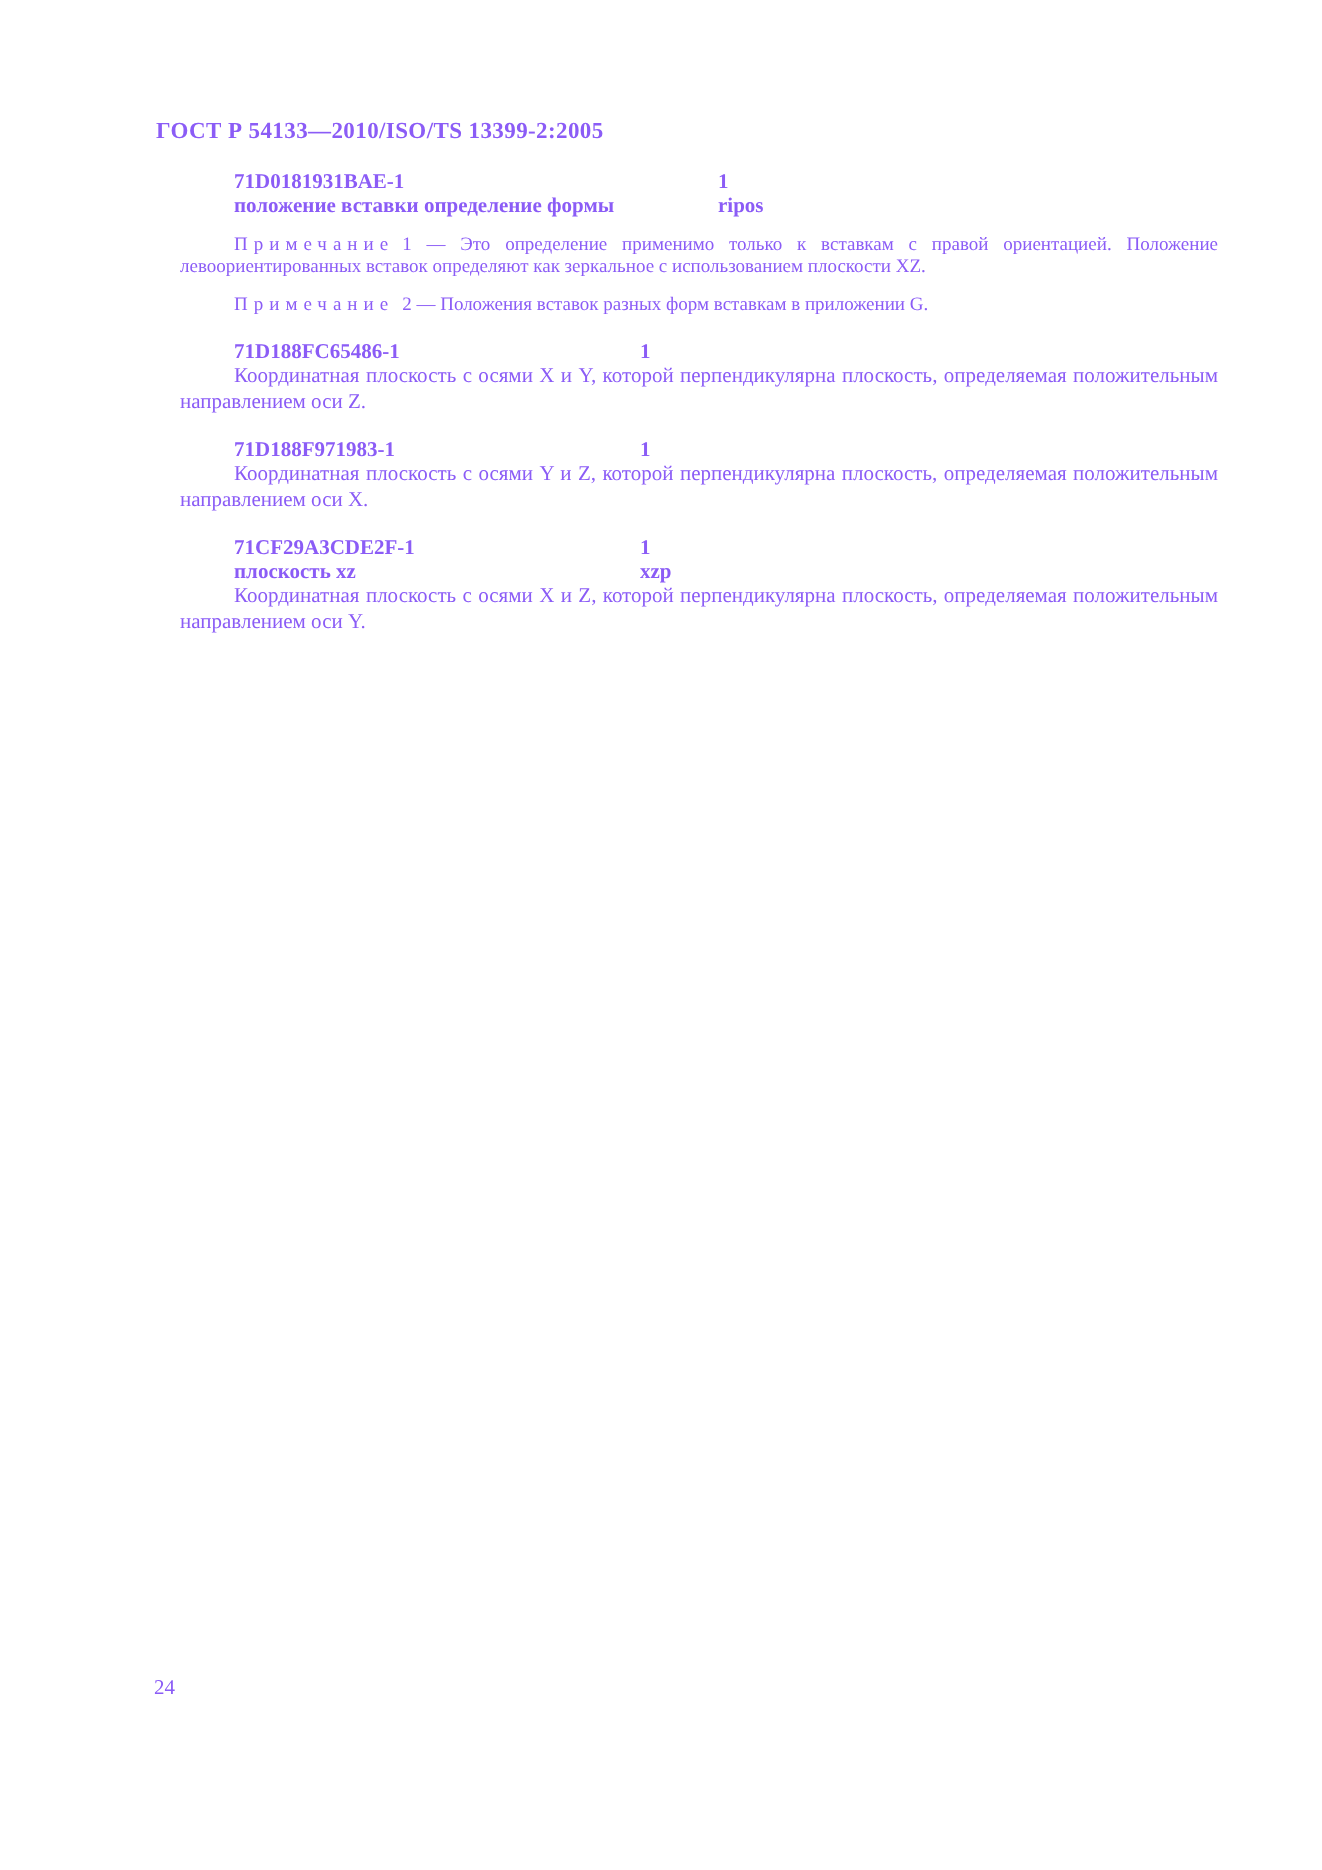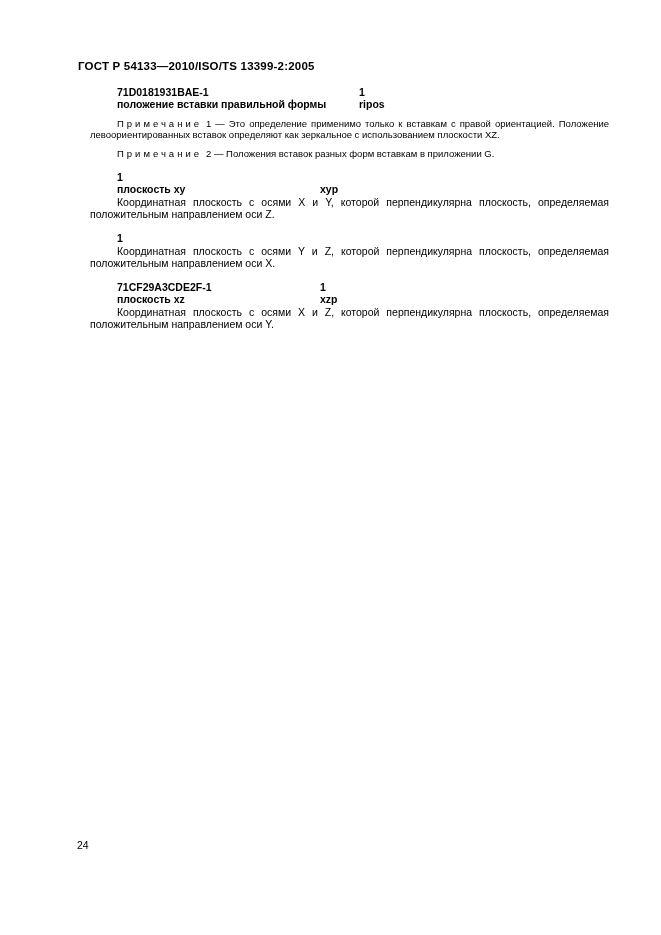--- a/index.html
+++ b/index.html
@@ -5,22 +5,22 @@
   html, body {
     margin: 0;
     padding: 0;
     background: #ffffff;
   }
   .page {
     position: relative;
     width: 661px;
     height: 935px;
     background: #ffffff;
-    font-family: Liberation Sans, sans-serif;
-    color: #000000;
+    font-family: Liberation Serif, serif;
+    color: #8b5cf6;
     overflow: hidden;
   }
   .content {
     position: absolute;
     left: 78px;
     top: 60px;
     width: 543px;
   }
   .doc-header {
     font-weight: bold;
@@ -73,46 +73,44 @@
   <div class="content">
 
     <div class="doc-header">ГОСТ Р 54133—2010/ISO/TS 13399-2:2005</div>
 
     <section class="entry wide">
       <div class="trow">
         <span class="c1">71D0181931BAE-1</span>
         <span class="c2">1</span>
       </div>
       <div class="trow">
-        <span class="c1">положение вставки правильной формы</span>
+        <span class="c1">положение вставки определение формы</span>
         <span class="c2">ripos</span>
       </div>
       <p class="note">
         <span class="note-label">Примечание</span><span class="note-num">1</span>
         <span class="note-text">— Это определение применимо только к вставкам с правой ориентацией. Положение левоориентированных вставок определяют как зеркальное с использованием плоскости XZ.</span>
       </p>
       <p class="note">
         <span class="note-label">Примечание</span><span class="note-num">2</span>
         <span class="note-text">— Положения вставок разных форм вставкам в приложении G.</span>
       </p>
     </section>
 
     <section class="entry">
       <div class="trow">
+        <span class="c1">71D188FC65486-1</span>
         <span class="c2">1</span>
-      </div>
-      <div class="trow">
-        <span class="c1">плоскость xy</span>
-        <span class="c2">xyp</span>
       </div>
       <p class="def">Координатная плоскость с осями X и Y, которой перпендикулярна плоскость, определяемая положительным направлением оси Z.</p>
     </section>
 
     <section class="entry">
       <div class="trow">
+        <span class="c1">71D188F971983-1</span>
         <span class="c2">1</span>
       </div>
       <p class="def">Координатная плоскость с осями Y и Z, которой перпендикулярна плоскость, определяемая положительным направлением оси X.</p>
     </section>
 
     <section class="entry">
       <div class="trow">
         <span class="c1">71CF29A3CDE2F-1</span>
         <span class="c2">1</span>
       </div>

